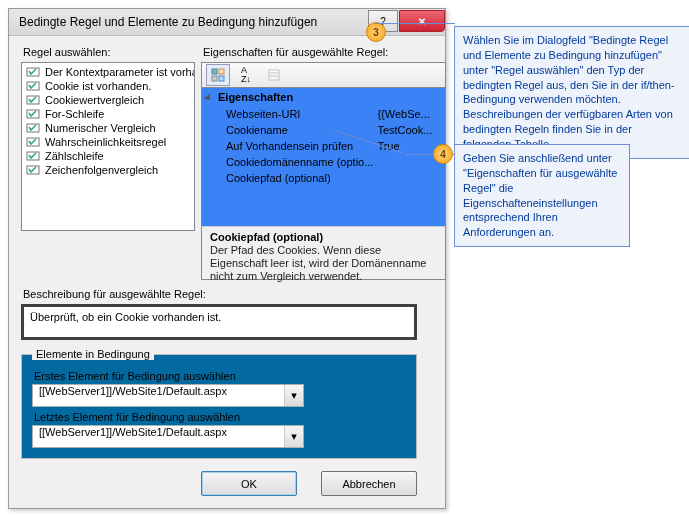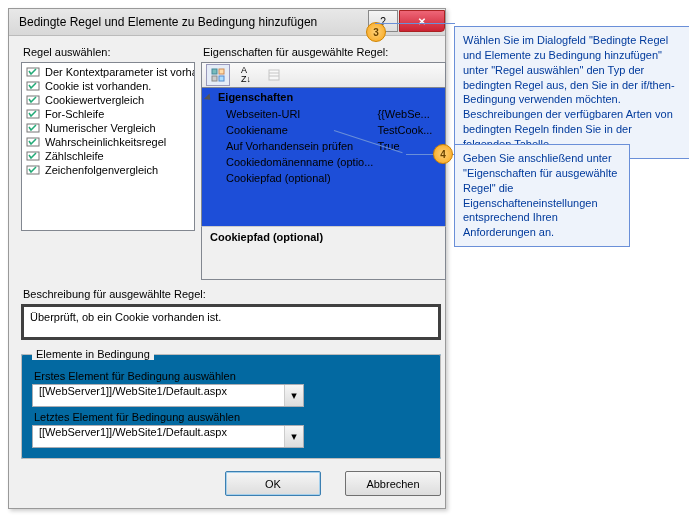--- a/index.html
+++ b/index.html
@@ -2,33 +2,33 @@
 <html><head>
 <meta charset="utf-8">
 <style>
 body{margin:0;font-family:"Segoe UI",Tahoma,sans-serif;font-size:11px;color:#000;background:#fff;width:689px;height:517px;position:relative}
 .dialog{position:absolute;left:8px;top:8px;width:436px;border:1px solid #999;background:#f0f0f0;box-shadow:2px 2px 4px rgba(0,0,0,.2)}
 .titlebar{height:26px;background:linear-gradient(#e8e8e8,#d8d8d8);display:flex;align-items:center;padding:0 0 0 10px;border-bottom:1px solid #bbb}
 .titlebar-text{font-weight:400;font-size:12px;flex:1}
 .winbtns{display:flex;height:21px;margin-top:-3px}
 .winbtn{width:28px;height:20px;margin-left:1px;border:1px solid #888;background:linear-gradient(#f5f5f5,#ddd);font-size:10px;display:flex;align-items:center;justify-content:center;border-top-left-radius:0;border-top-right-radius:0}
 .winbtn.close{background:linear-gradient(#e67,#c23);width:44px;color:#fff;font-weight:700;border-color:#a22;border-bottom-right-radius:4px}
-.body{padding:8px 4px 12px 12px}
+.body{padding:8px 28px 12px 12px}
 .two-col{display:flex;gap:6px}
 .col-left{width:174px}
 .col-right{flex:1}
 .section-label{margin:2px 0 4px 2px}
 .listbox{background:#fff;border:1px solid #828790;height:163px;padding:2px 0;overflow:hidden}
 .rule-item{display:flex;align-items:center;padding:1px 4px;gap:5px;white-space:nowrap}
 .rule-icon{width:14px;height:12px;display:inline-flex}
 .rule-icon svg{width:14px;height:12px}
 .proptbar{height:24px;background:linear-gradient(#fafafa,#e9e9e9);border:1px solid #828790;border-bottom:none;display:flex;align-items:center;padding:0 4px;gap:4px}
 .tbtn{width:22px;height:20px;border:1px solid transparent;display:flex;align-items:center;justify-content:center;font-size:11px}
 .tbtn.act{border:1px solid #99b;background:#e5ecf7}
-.propgrid{background:#1d4ed8;border:1px solid #828790;height:138px;overflow:hidden}
+.propgrid{background:#3b82f6;border:1px solid #828790;height:138px;overflow:hidden}
 .propcat{font-weight:700;padding:3px 6px 3px 16px;position:relative}
 .propcat::before{content:"";position:absolute;left:4px;top:6px;width:0;height:0;border-left:5px solid #555;border-top:4px solid transparent;border-bottom:4px solid transparent;transform:rotate(45deg)}
 .proprow{display:flex;padding:2px 6px 2px 24px}
 .propname{flex:1;white-space:nowrap;overflow:hidden;text-overflow:ellipsis}
 .propval{width:62px;white-space:nowrap;overflow:hidden;text-overflow:ellipsis;padding-left:4px}
 .propdesc{border:1px solid #828790;border-top:1px solid #ccc;background:#f0f0f0;padding:4px 8px;height:44px;margin-top:-1px}
 .propdesc .hd{font-weight:700;margin-bottom:1px}
 .propdesc .tx{font-size:11px;color:#222;line-height:1.2}
 .descbox{background:#fff;border:3px solid #404040;height:22px;padding:4px 6px;margin-top:2px;overflow:hidden}
 fieldset{border:1px solid #bbb;border-radius:2px;margin:8px 0 0 0;padding:6px 10px 10px 10px;background:#0369a1}
@@ -182,20 +182,21 @@
               <div class="propname">Cookiedomänenname (optio...</div>
               <div class="propval"></div>
             </div>
           <div class="proprow">
               <div class="propname">Cookiepfad (optional)</div>
               <div class="propval"></div>
             </div>
         </div>
         <div class="propdesc">
           <div class="hd">Cookiepfad (optional)</div>
+          <div class="tx">Der Pfad des Cookies. Wenn diese Eigenschaft leer ist, wird der Domänenname nicht zum Vergleich verwendet.</div>
         </div>
       </div>
     </div>
 
     <div class="section-label" style="margin-top:8px">Beschreibung für ausgewählte Regel:</div>
     <div class="descbox">
       <span>Überprüft, ob ein Cookie vorhanden ist.</span>
     </div>
 
     <fieldset>

